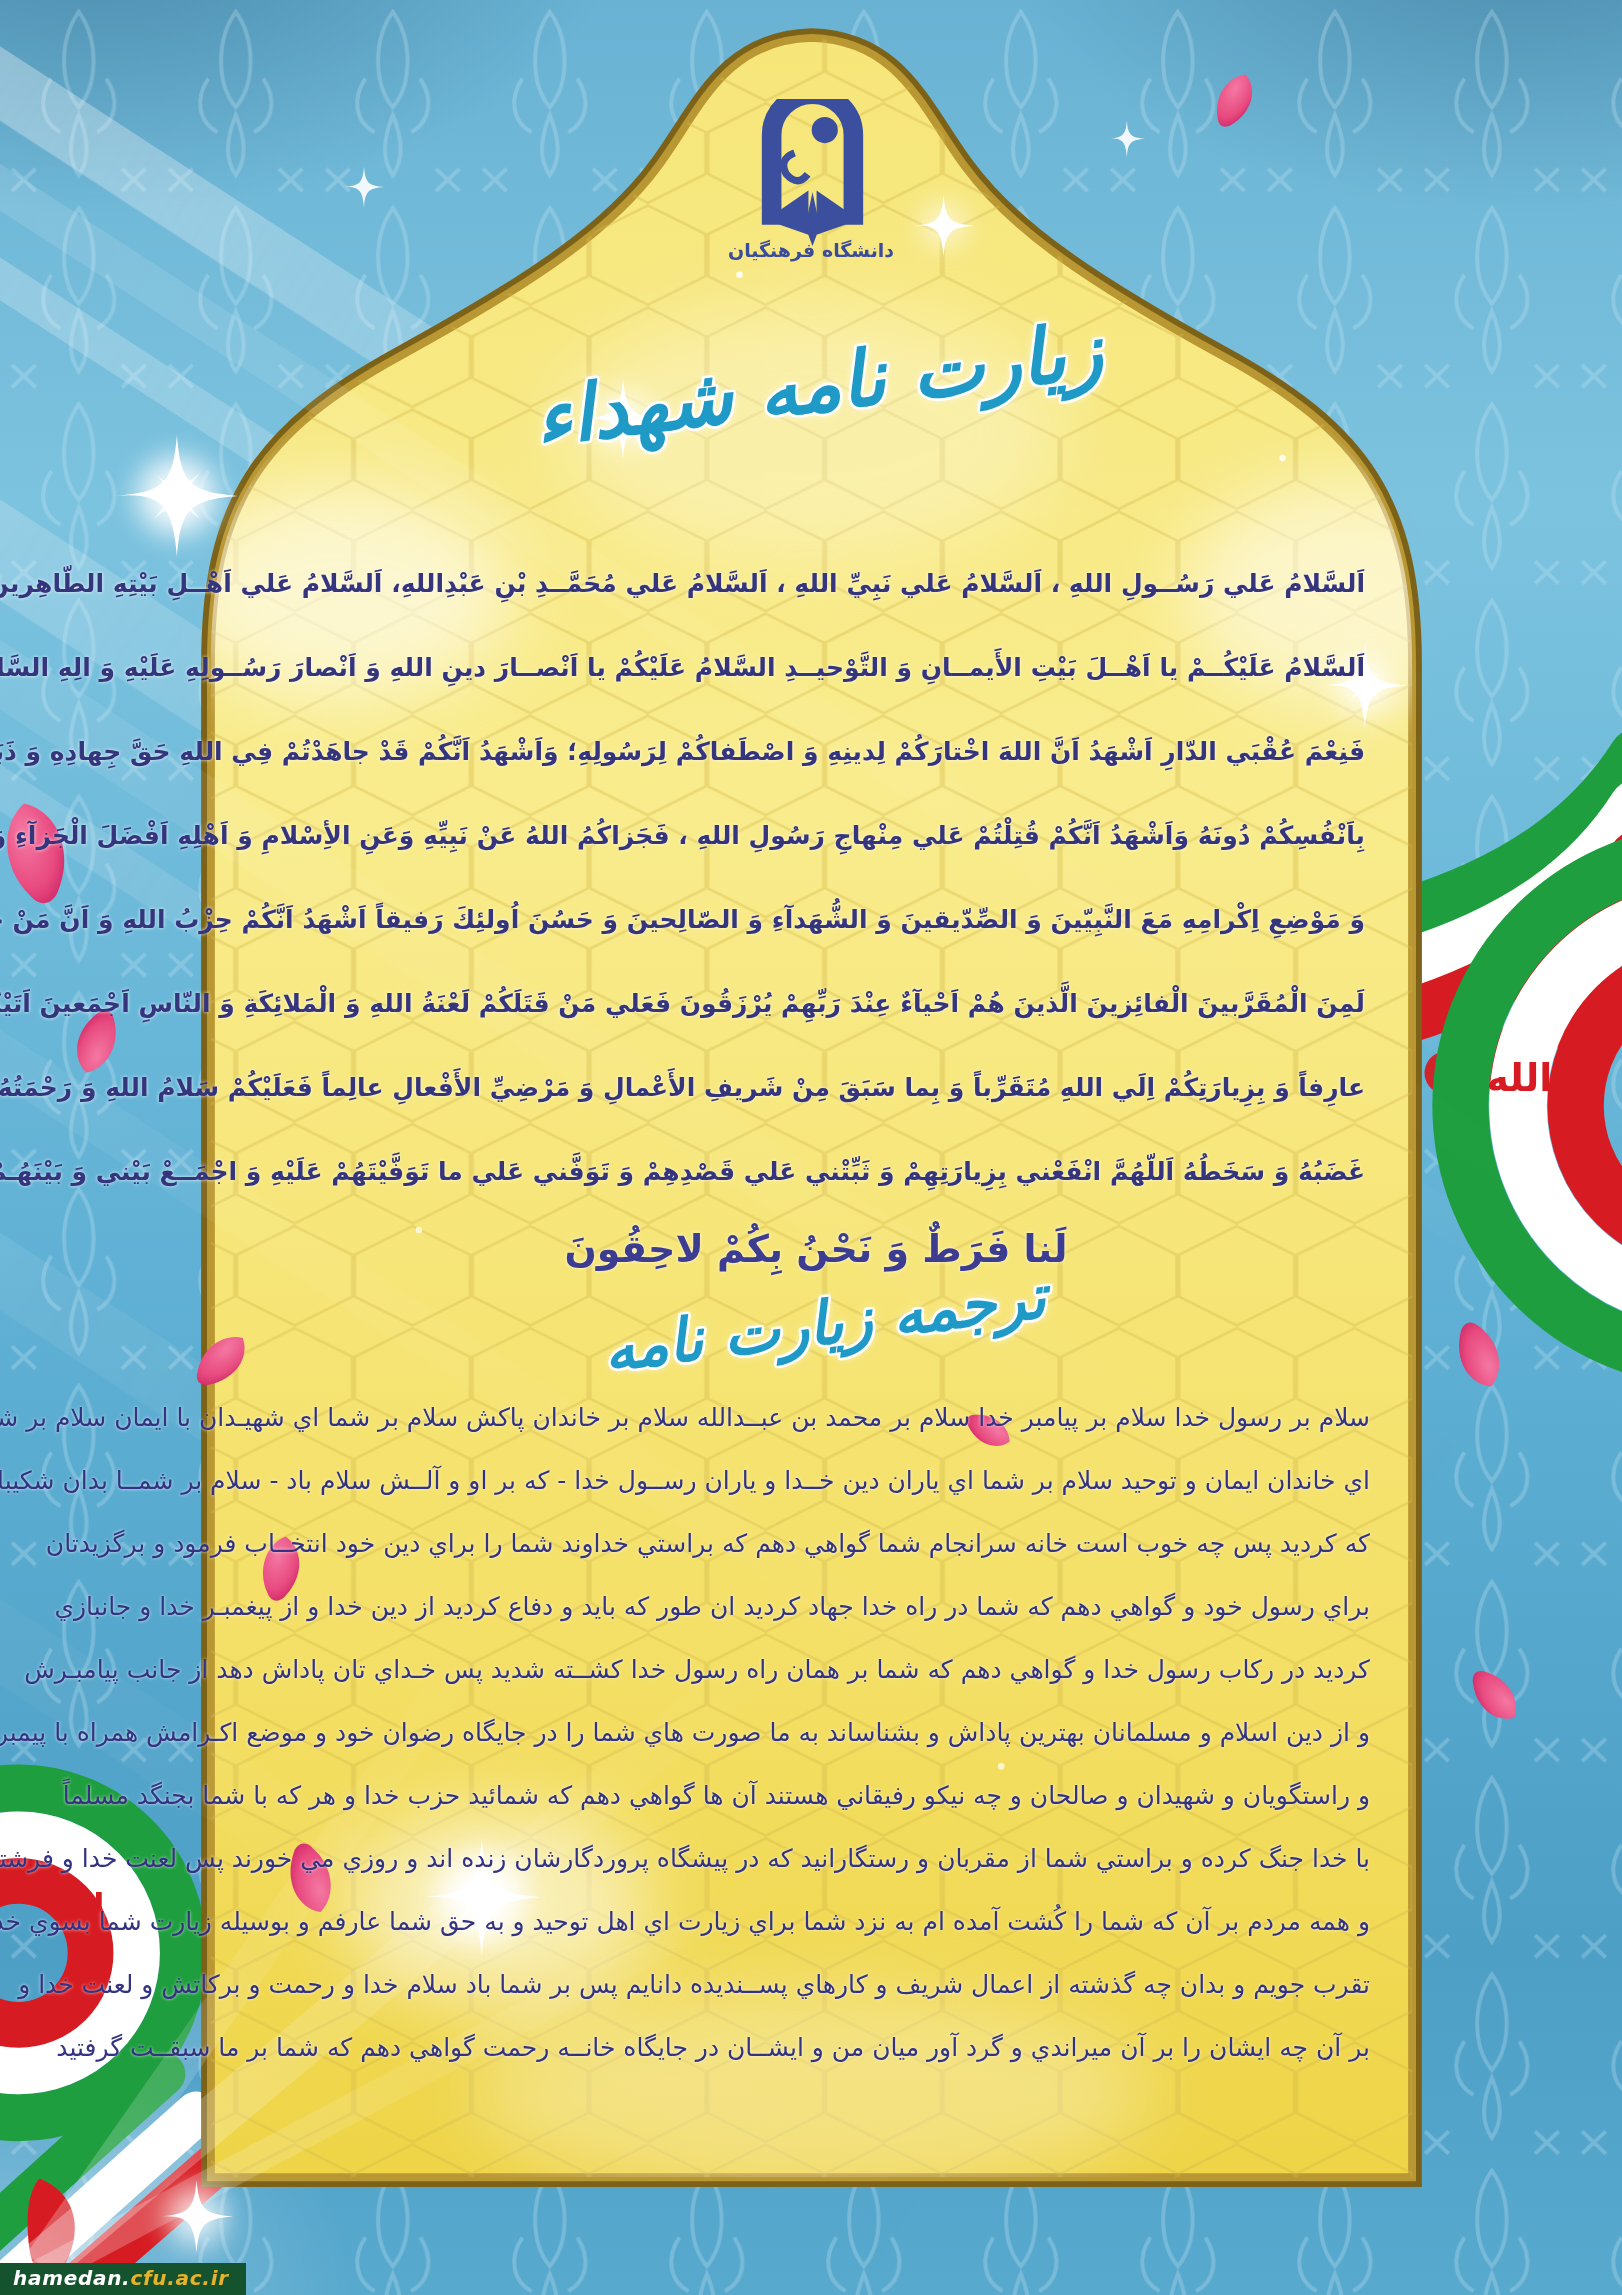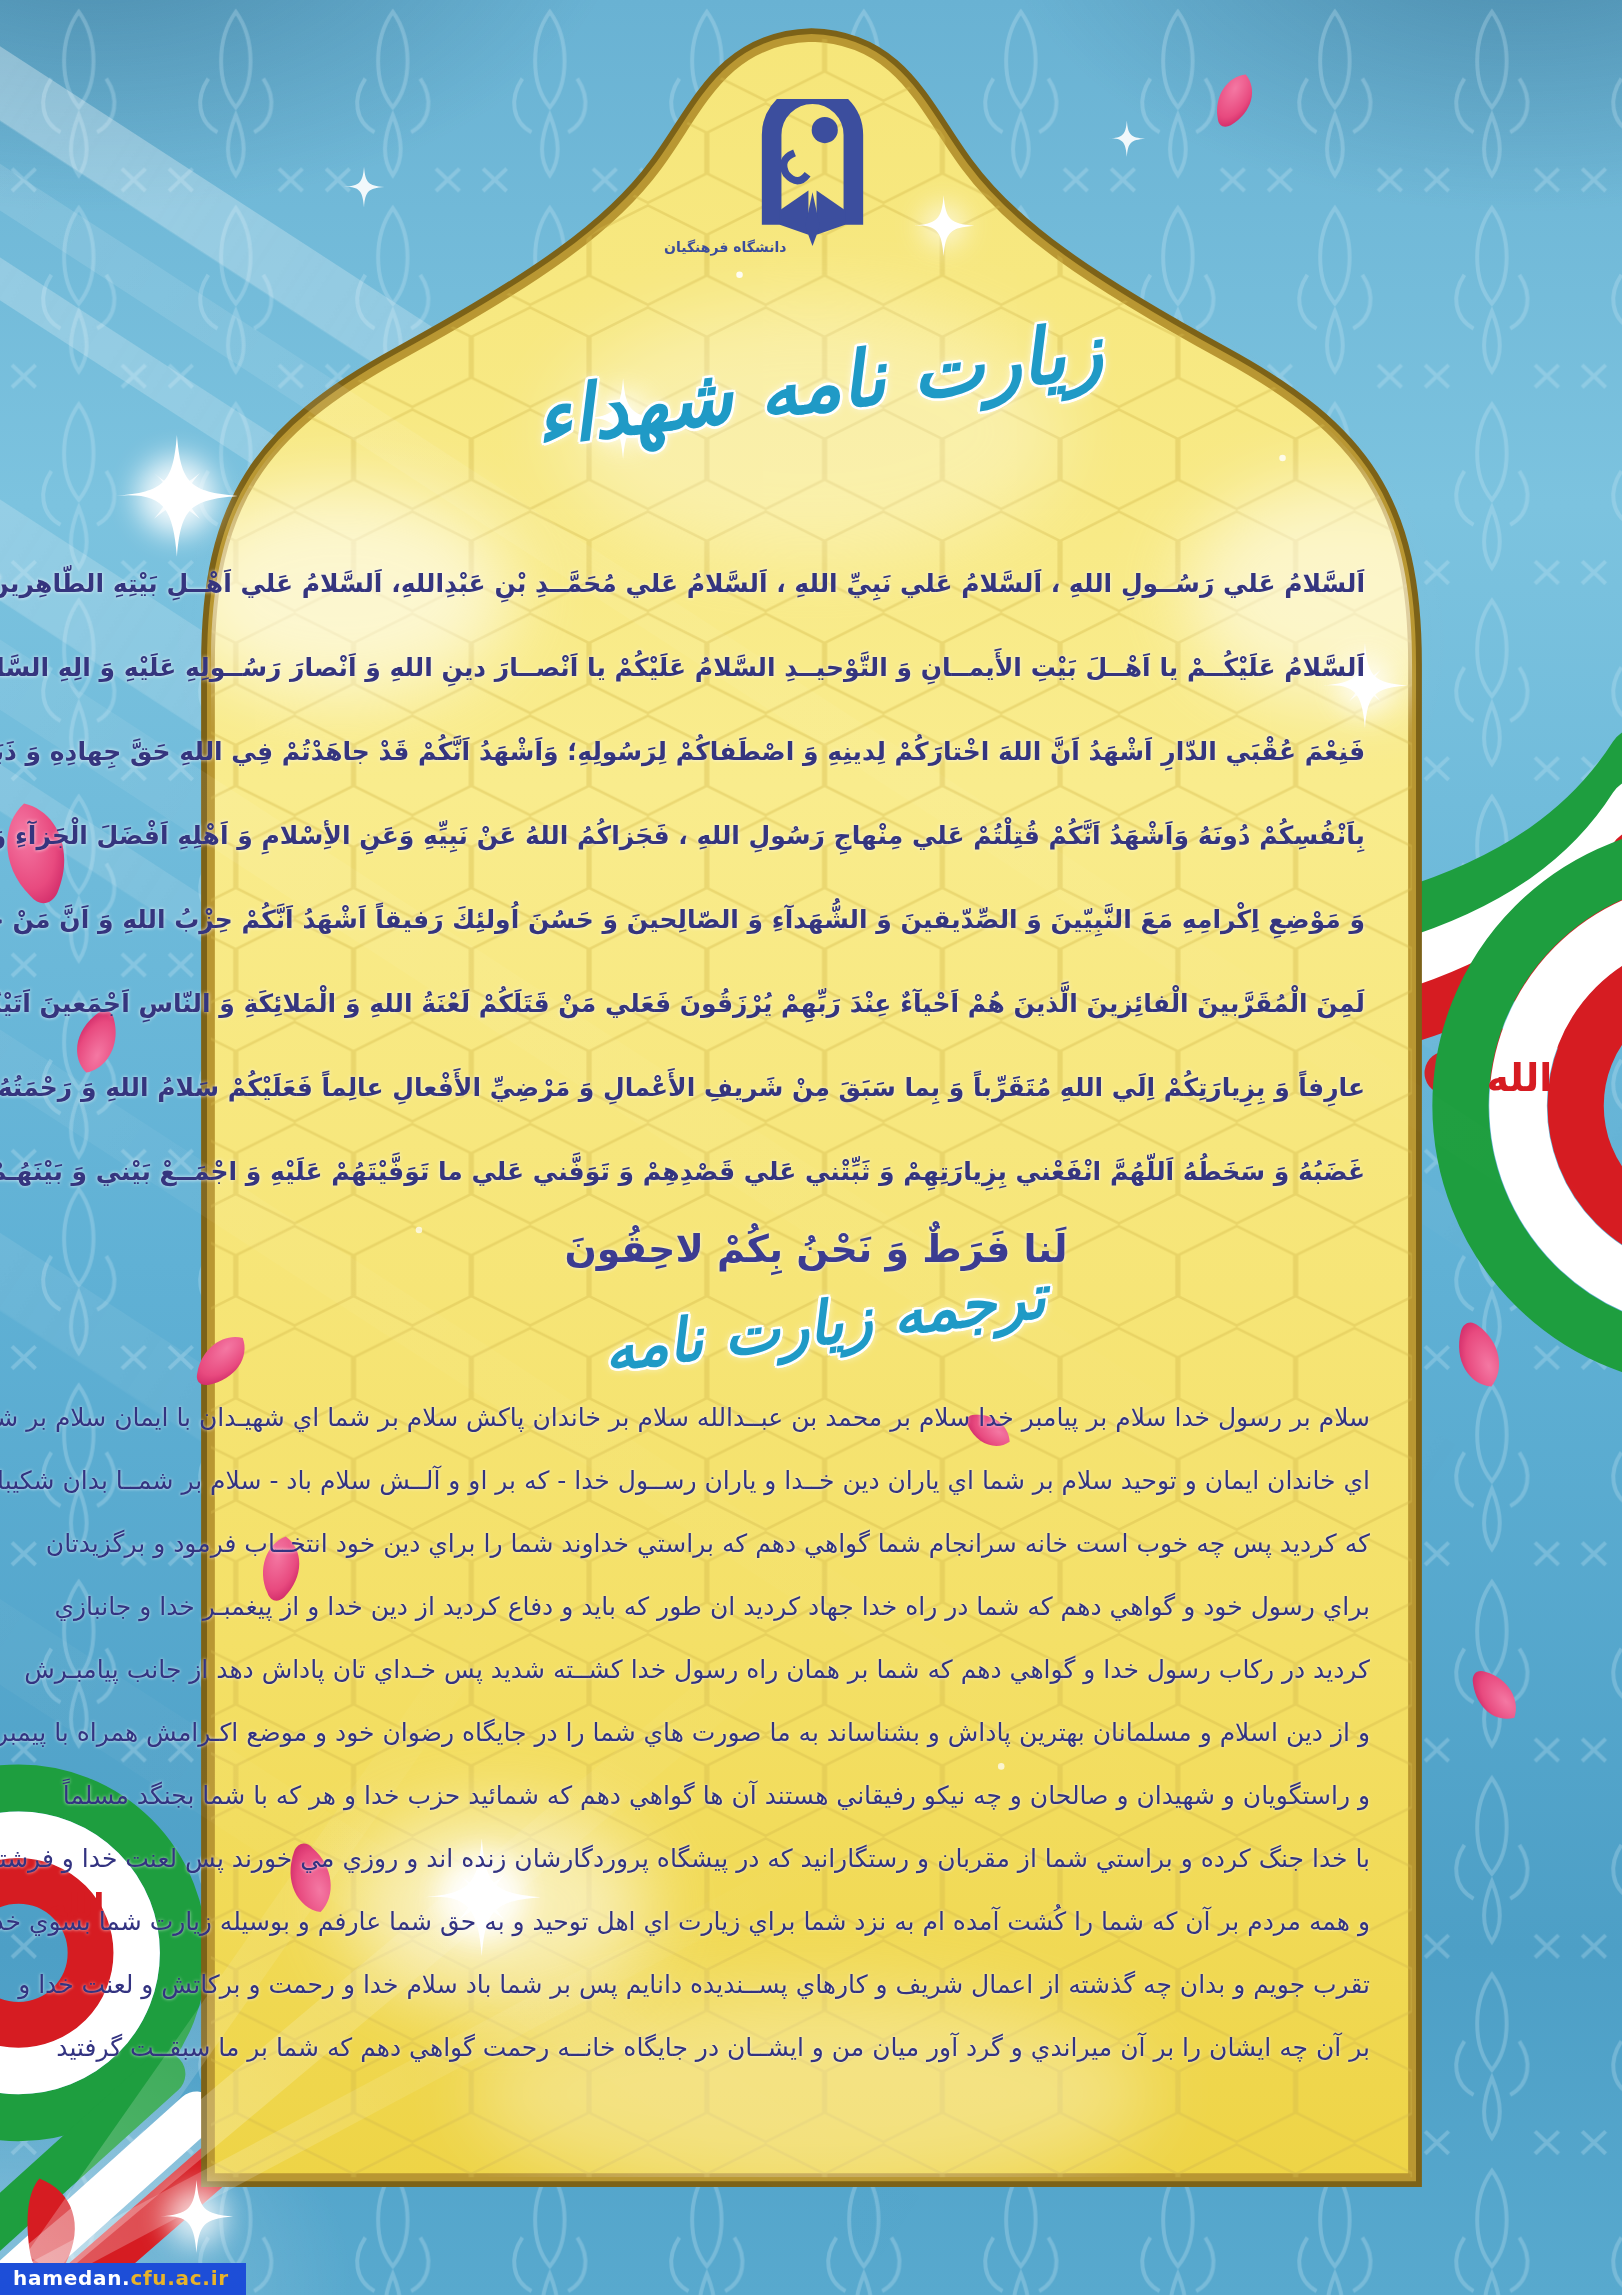--- a/index.html
+++ b/index.html
@@ -10,22 +10,22 @@
       radial-gradient(851px 491px at 6% -4%, rgba(23,72,104,.38), transparent 62%),
       radial-gradient(851px 491px at 94% -4%, rgba(23,72,104,.38), transparent 62%),
       radial-gradient(982px 622px at 50% 28%, rgba(255,255,255,.22), transparent 65%),
       radial-gradient(589px 458px at 0% 100%, rgba(255,255,255,.30), transparent 60%),
       linear-gradient(180deg,#69b2d3 0%,#7cc3df 22%,#60b1d5 55%,#4d9fc6 85%,#58a9ce 100%);
   }
   #art{position:absolute;left:0;top:0;width:1623px;height:2295px;}
   .abs{position:absolute;}
   
   #logo-block{left:696px;top:99px;width:232px;height:177px;text-align:center;}
-  #logo-wordmark{left:664px;top:239px;width:294px;text-align:left;
-    font-size:14px;font-weight:700;color:#3b4c9b;}
+  #logo-wordmark{left:664px;top:239px;width:294px;text-align:center;
+    font-size:19px;font-weight:700;color:#3b4c9b;}
   
   .callig{
     color:#1f9ac6;font-weight:700;font-style:italic;direction:rtl;text-align:center;
     text-shadow:2.6px 0 0 #fff,-2.6px 0 0 #fff,0 2.6px 0 #fff,0 -2.6px 0 #fff,
       2px 2px 0 #fff,-2px -2px 0 #fff,2px -2px 0 #fff,-2px 2px 0 #fff,
       0 0 9.2px rgba(255,255,255,.95);
   }
   #main-title{left:452px;top:340px;width:733px;font-size:77px;transform:rotate(-7deg);}
   #sub-title{left:563px;top:1288px;width:523px;font-size:60px;transform:rotate(-7deg);}
   
@@ -39,22 +39,22 @@
     font-size:38px;font-weight:700;color:#3c3c90;line-height:63px;
     text-shadow:0 0 3.9px rgba(255,255,255,.85);}
   
   #persian-block{left:262px;top:1386px;width:1108px;direction:rtl;}
   .fa-line{
     height:63px;line-height:63px;font-size:25px;font-weight:400;color:#333381;
     text-align:justify;text-align-last:justify;white-space:nowrap;
     text-shadow:0 0 3.3px rgba(255,255,255,.8);
   }
   
-  #watermark{left:0;top:2263px;background:#1d4ed8;padding:2.6px 17px 6.5px 13px;
-    font-size:20px;font-weight:700;letter-spacing:0.7px;}
+  #watermark{left:0;top:2263px;background:#14532d;padding:2.6px 17px 6.5px 13px;
+    font-size:20px;font-weight:700;font-style:italic;letter-spacing:0.7px;}
   #watermark .wm-white{color:#ffffff;}
   #watermark .wm-gold{color:#e8b32a;}
 </style>
 </head>
 <body>
 
 <svg id="art" viewBox="0 0 2480 3508" aria-hidden="true">
   <defs>
     <linearGradient id="panelGrad" x1="0" y1="0" x2="0" y2="1">
       <stop offset="0" stop-color="#f6e67a"></stop>

